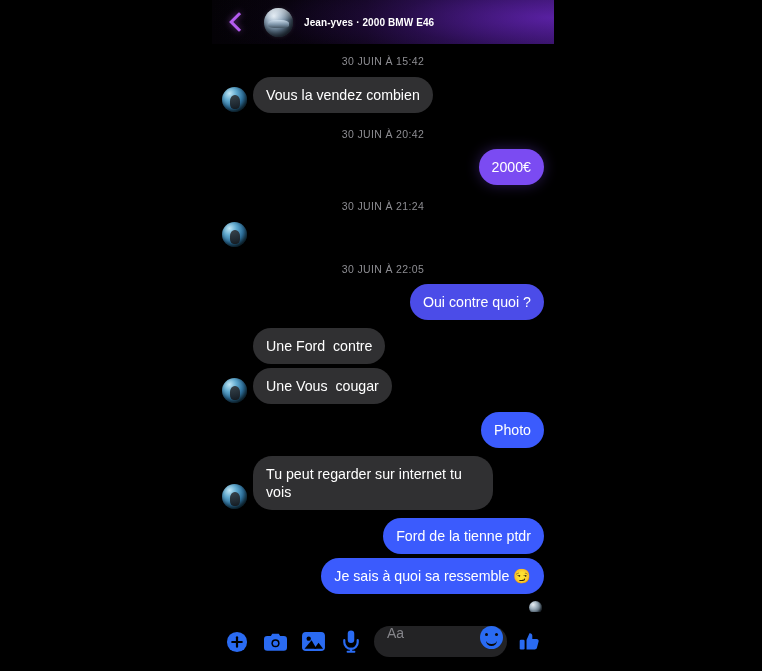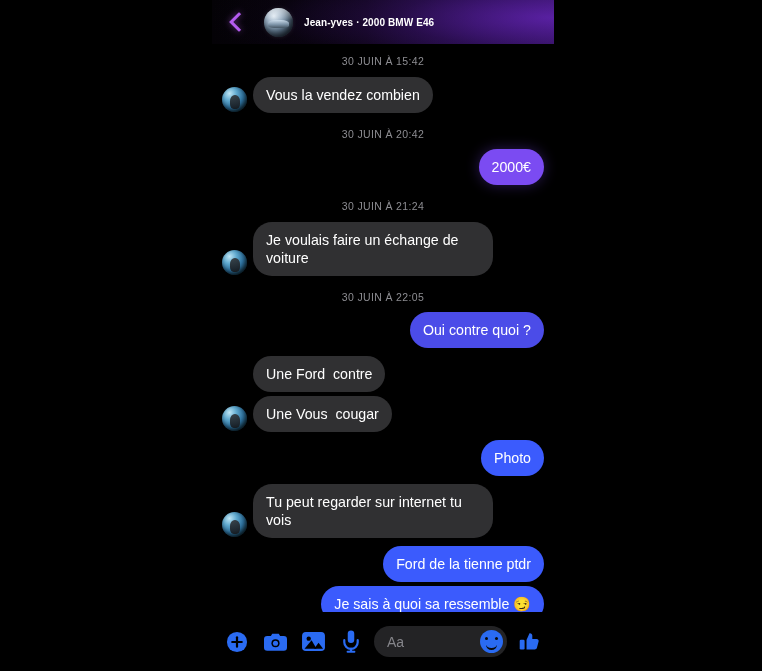--- a/index.html
+++ b/index.html
@@ -211,21 +211,21 @@
   }
   .tool svg { display: block; }
   .ACC { fill: #2a6bf2; }
 
   .input-wrap {
     flex: 1 1 auto;
     height: 31px;
     background: #232325;
     border-radius: 16px;
     display: flex;
-    align-items: center;
+    align-items: flex-start;
     padding: 0 4px 0 13px;
     box-sizing: border-box;
     min-width: 0;
     cursor: text;
   }
   .input-placeholder {
     flex: 1 1 auto;
     color: #85858a;
     font-size: 14px;
     line-height: 1;
@@ -293,21 +293,20 @@
           <div class="peer-avatar"></div>
           <div class="bubble grey">Vous la vendez combien</div>
         </div>
         <div class="timestamp" style="margin-top:16px;margin-bottom:10px;">30 JUIN À 20:42</div>
         <div class="row out" style="margin-top:8px;">
           <div class="bubble purple">2000€</div>
         </div>
         <div class="timestamp" style="margin-top:16px;margin-bottom:10px;">30 JUIN À 21:24</div>
         <div class="row in" style="margin-top:8px;">
           <div class="peer-avatar"></div>
-          <div class="bubble grey">Je voulais faire un échange de voiture</div>
         </div>
         <div class="timestamp" style="margin-top:16px;margin-bottom:10px;">30 JUIN À 22:05</div>
         <div class="row out" style="margin-top:8px;">
           <div class="bubble indigo">Oui contre quoi ?</div>
         </div>
         <div class="row in" style="margin-top:8px;">
           <div class="avatar-spacer"></div>
           <div class="bubble grey">Une Ford  contre</div>
         </div>
         <div class="row in" style="margin-top:4px;">

